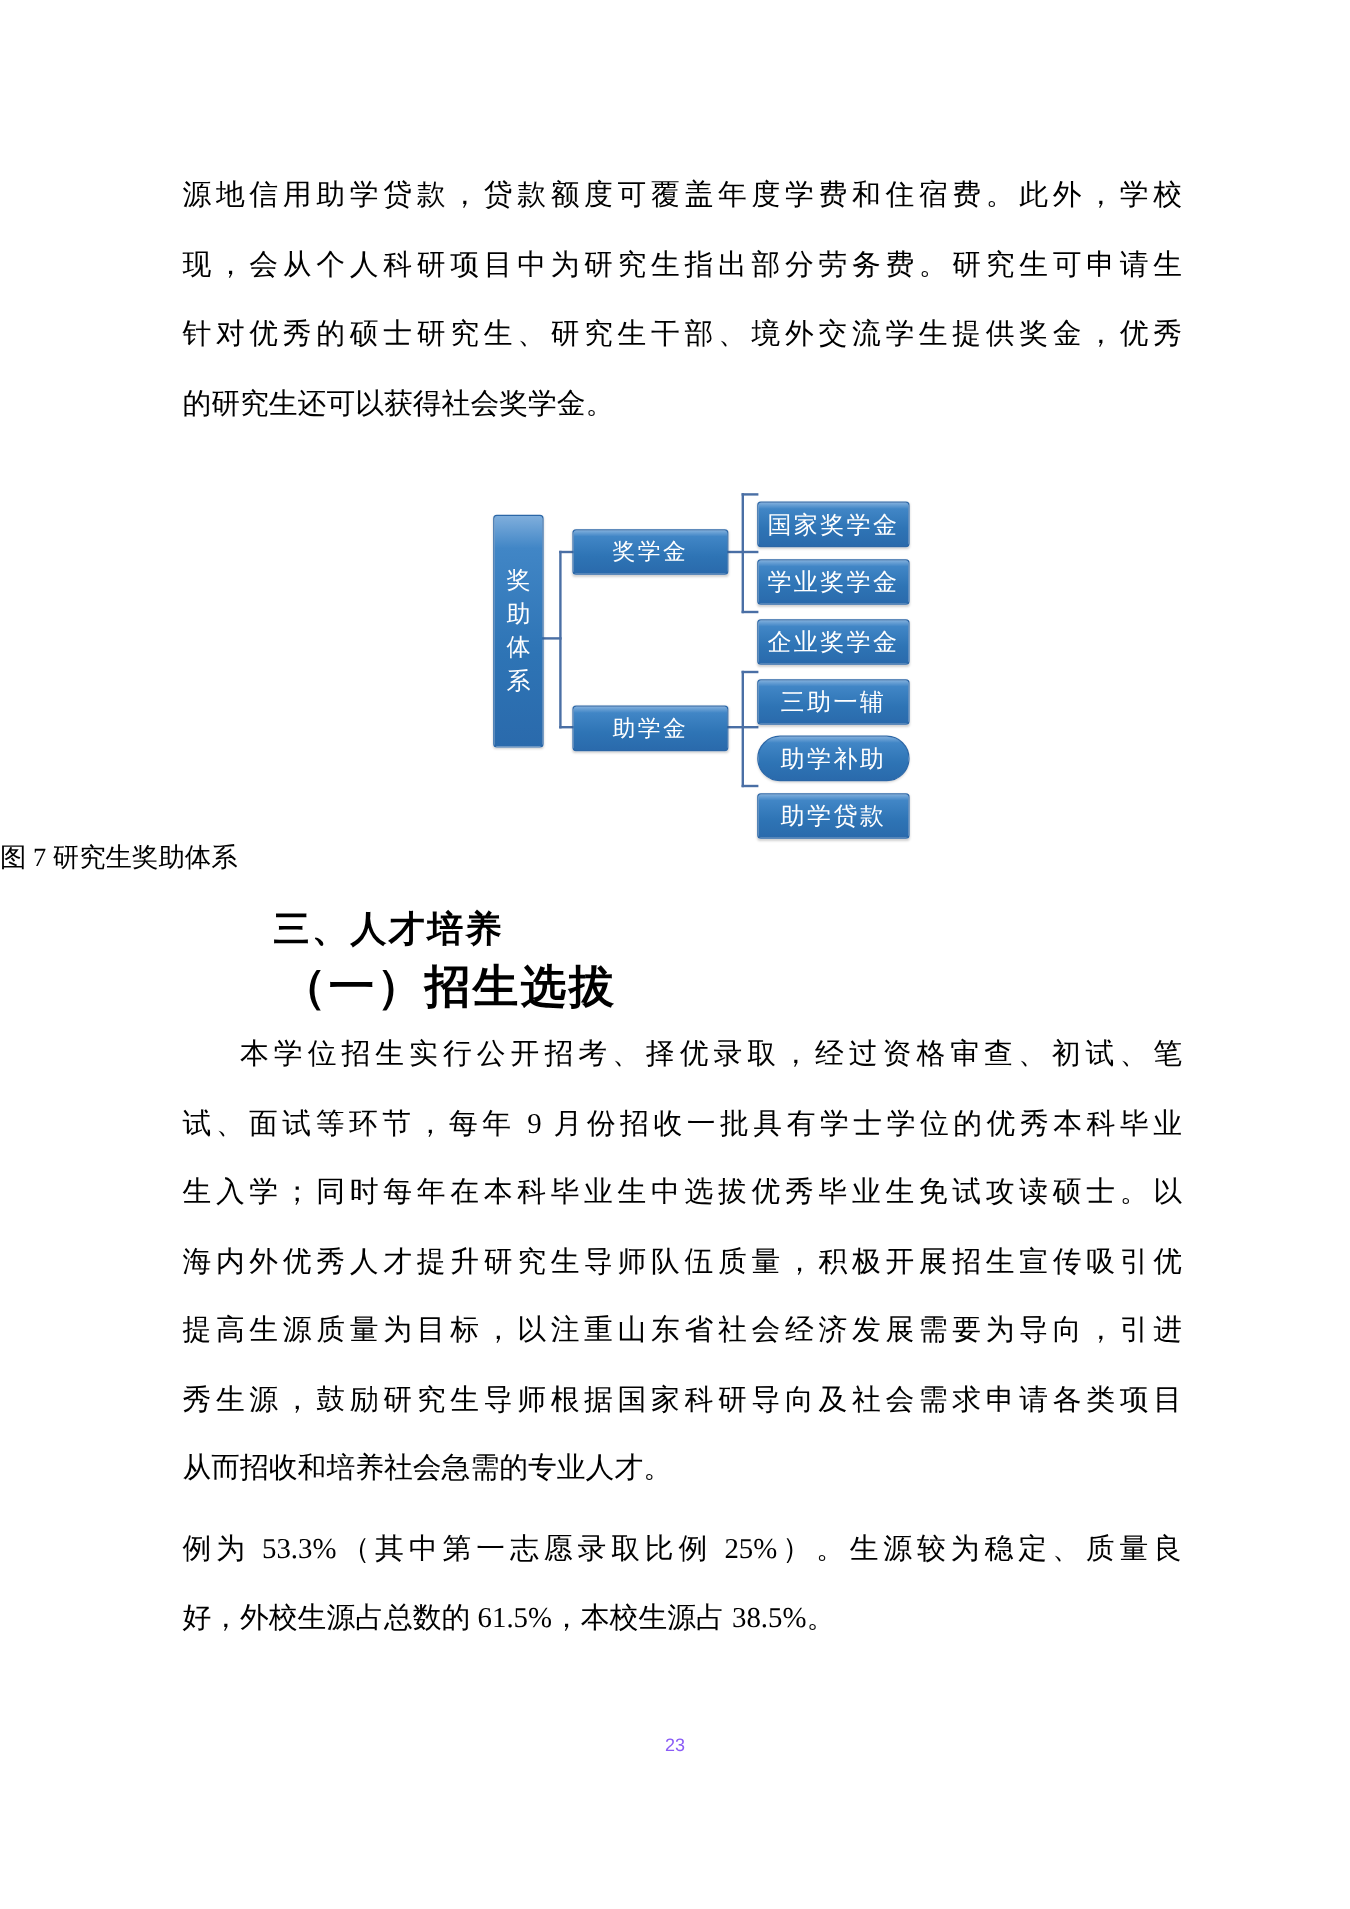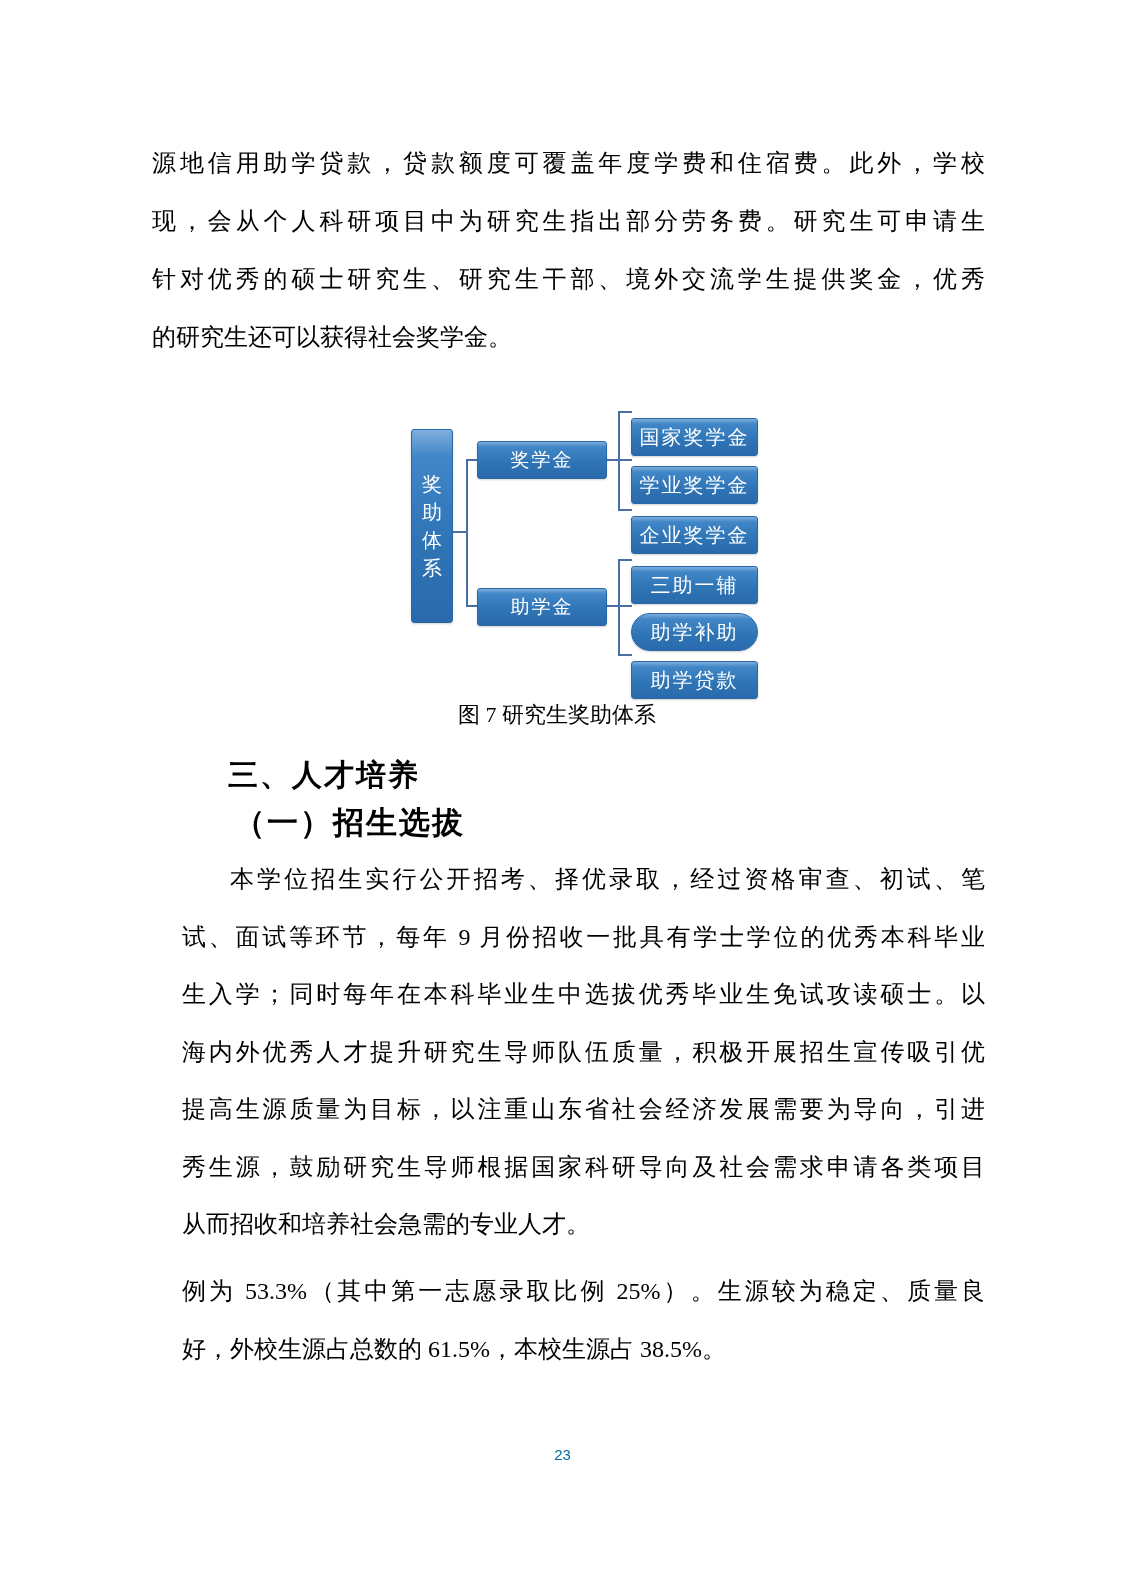--- a/index.html
+++ b/index.html
@@ -21,21 +21,21 @@
     white-space:nowrap;
     text-align:justify;
     text-align-last:justify;
     overflow:visible;
   }
   .para .tlast{text-align-last:left;}
   .para.indent .tfirst{text-indent:48px;}
   .p-intro{top:134px;}
   .p-intro .tline{line-height:58px;height:58px;}
   .p-admissions{top:851px;}
-  .p-admissions .tline,.p-statistics .tline{line-height:57.5px;height:57.5px;margin-left:30px;}
+  .p-admissions .tline,.p-statistics .tline{line-height:57.5px;height:57.5px;}
   .p-statistics{top:1263px;}
   
   .figure{position:absolute;left:0;top:385px;width:1125px;height:300px;}
   .dbox{
     position:absolute;
     box-sizing:border-box;
     background:linear-gradient(180deg,#7faedc 0%,#4186c6 14%,#2e74b5 60%,#2a6aac 100%);
     border:1px solid #2b66a6;
     border-radius:3px;
     box-shadow:0 1px 2px rgba(0,0,0,0.18);
@@ -49,36 +49,36 @@
   .midbox{left:477px;width:130px;height:38px;font-size:19px;}
   .mid-1{top:56px;}
   .mid-2{top:203px;}
   .leafbox{left:631px;width:127px;height:38px;margin-top:25px;}
   .leaf-1{top:8px;}  .leaf-2{top:56px;}  .leaf-3{top:106px;}
   .leaf-4{top:156px;}.leaf-5{top:203px;border-radius:19px;} .leaf-6{top:251px;}
   .cline{position:absolute;background:#4a6fa5;}
   
   .caption{
     position:absolute;left:0;top:700px;width:1114px;
-    text-align:center;font-size:22px;line-height:30px;white-space:pre-wrap;
+    font-size:22px;line-height:30px;white-space:pre-wrap;
   }
   .h1{
     position:absolute;left:228px;top:756px;
     font-family:"Liberation Sans","DejaVu Sans",sans-serif;
     font-size:30px;font-weight:700;line-height:38px;letter-spacing:2px;
   }
   .h2{
     position:absolute;left:234px;top:802px;
-    font-size:31px;font-weight:700;line-height:42px;letter-spacing:2px;
+    font-size:38px;font-weight:700;line-height:42px;letter-spacing:2px;
   }
   .footer{
     position:absolute;left:0;top:1446px;width:1125px;
     text-align:center;
     font-family:"Liberation Sans","DejaVu Sans",sans-serif;
-    font-size:15px;color:#0369a1;
+    font-size:15px;color:#8b5cf6;
   }
 </style>
 </head>
 <body>
 
 <div class="page">
 
   <div class="para p-intro">
       <div class="tline">源地信用助学贷款，贷款额度可覆盖年度学费和住宿费。此外，学校</div>
       <div class="tline tfirst">现，会从个人科研项目中为研究生指出部分劳务费。研究生可申请生</div>

